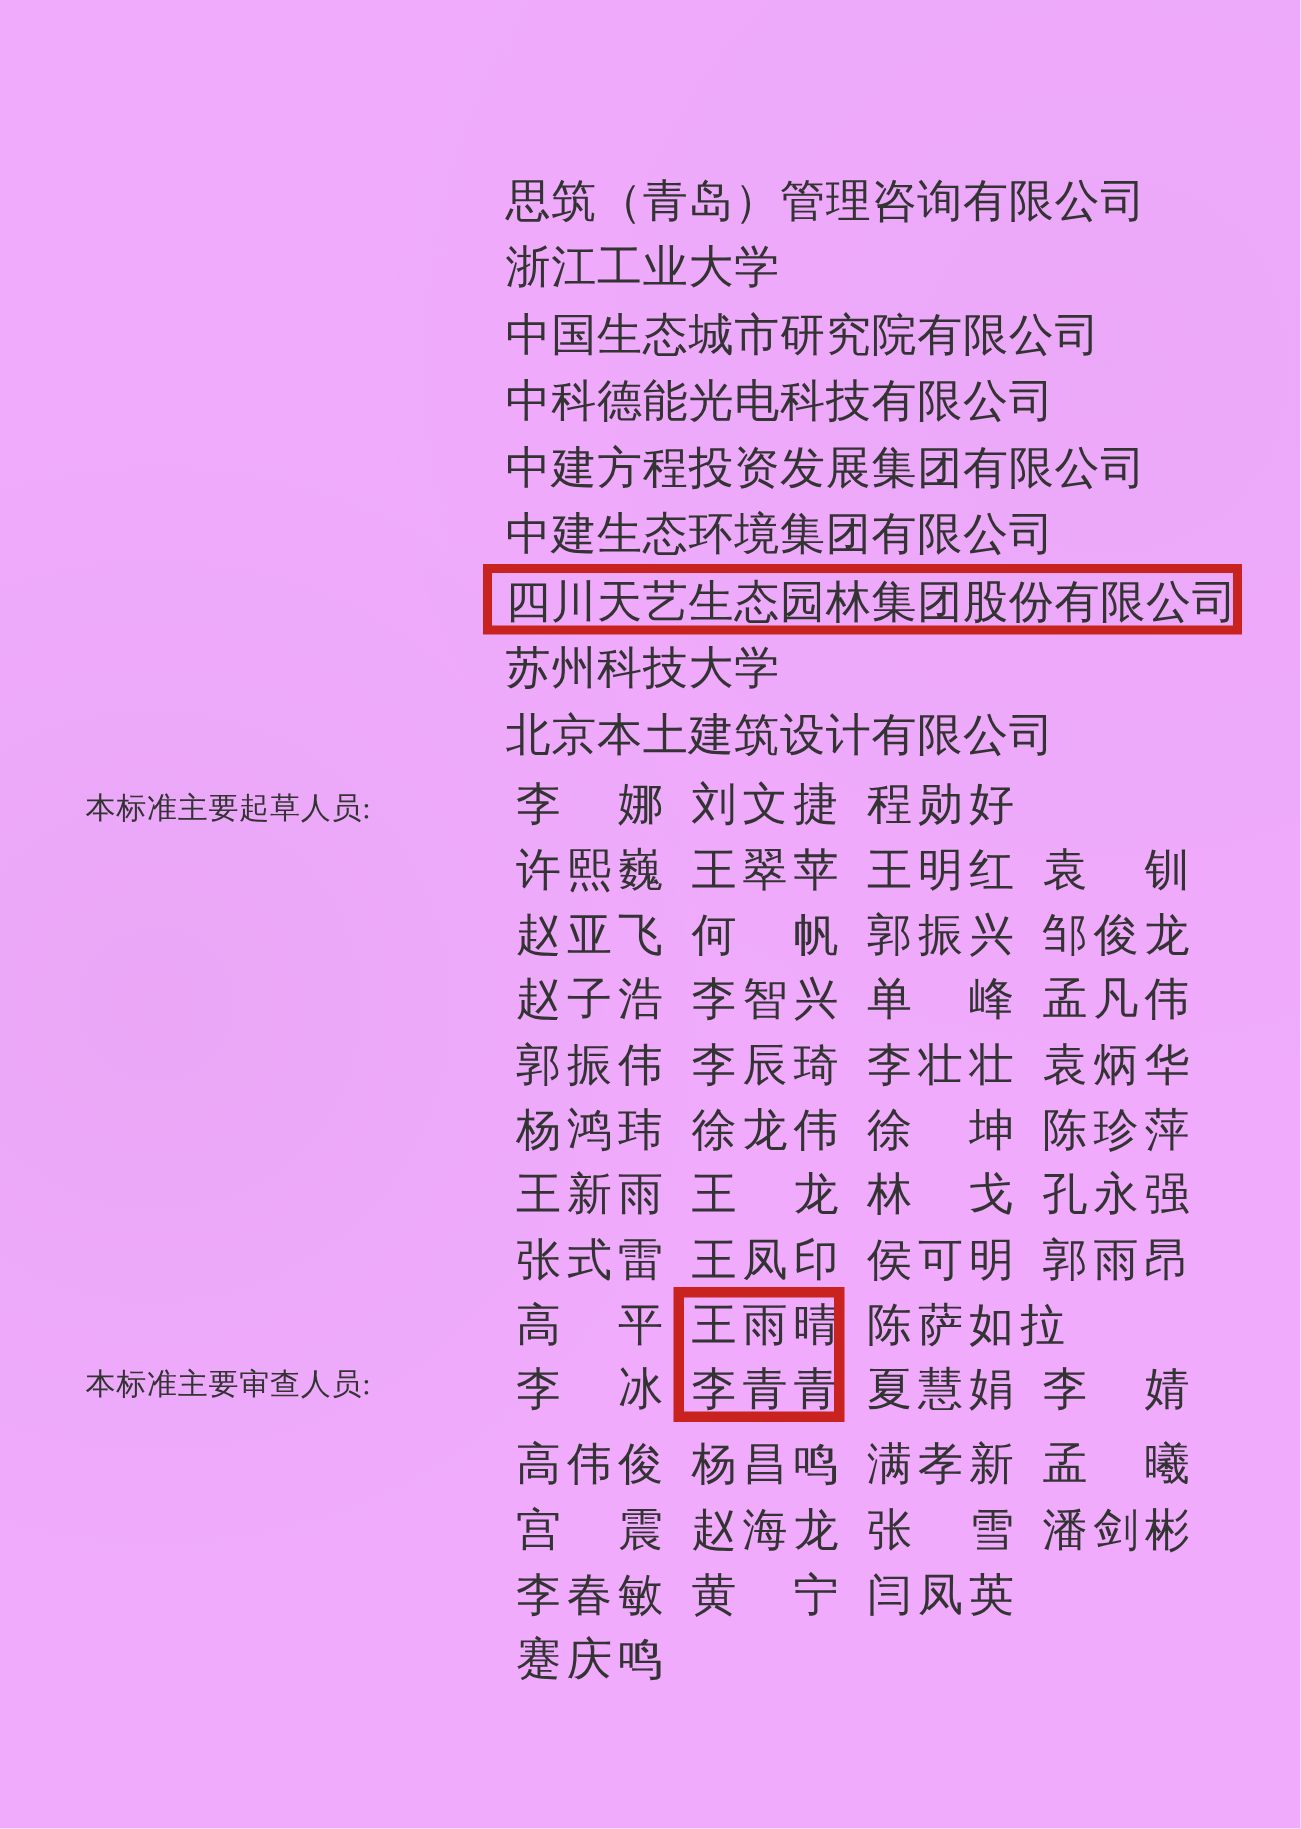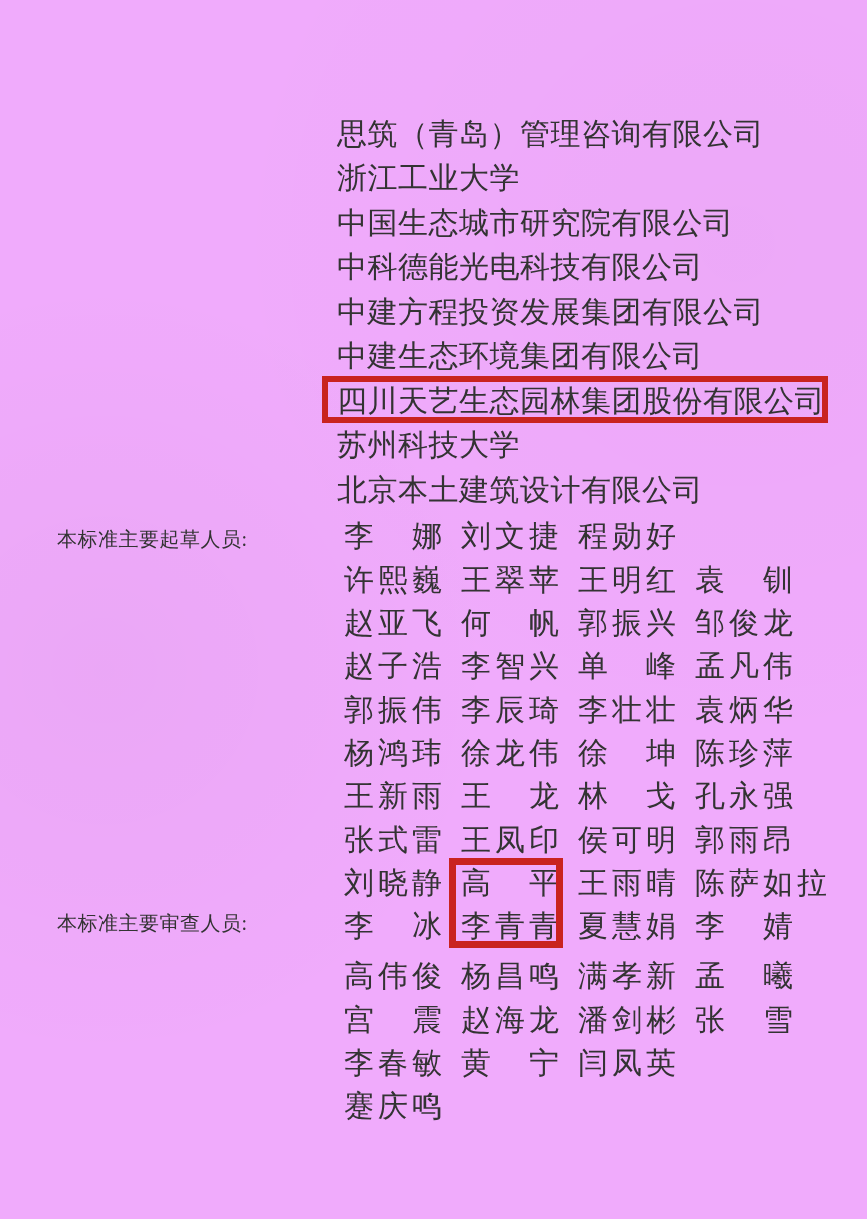--- a/index.html
+++ b/index.html
@@ -149,21 +149,20 @@
         <span class="name-cell">林　戈</span>
         <span class="name-cell">孔永强</span>
       </div>
       <div class="name-row">
         <span class="name-cell">张式雷</span>
         <span class="name-cell">王凤印</span>
         <span class="name-cell">侯可明</span>
         <span class="name-cell">郭雨昂</span>
       </div>
       <div class="name-row">
-        <span class="name-cell">刘晓静</span>
         <span class="name-cell">高　平</span>
         <span class="name-cell">王雨晴</span>
         <span class="name-cell">陈萨如拉</span>
       </div>
       <div class="name-row">
         <span class="name-cell">李　冰</span>
         <span class="name-cell">李青青</span>
         <span class="name-cell">夏慧娟</span>
         <span class="name-cell">李　婧</span>
       </div>
@@ -174,22 +173,22 @@
   <div class="names-grid reviewers-names">
       <div class="name-row">
         <span class="name-cell">高伟俊</span>
         <span class="name-cell">杨昌鸣</span>
         <span class="name-cell">满孝新</span>
         <span class="name-cell">孟　曦</span>
       </div>
       <div class="name-row">
         <span class="name-cell">宫　震</span>
         <span class="name-cell">赵海龙</span>
+        <span class="name-cell">张　雪</span>
         <span class="name-cell">潘剑彬</span>
-        <span class="name-cell">张　雪</span>
       </div>
       <div class="name-row">
         <span class="name-cell">李春敏</span>
         <span class="name-cell">黄　宁</span>
         <span class="name-cell">闫凤英</span>
       </div>
       <div class="name-row">
         <span class="name-cell">蹇庆鸣</span>
       </div>
     </div>

